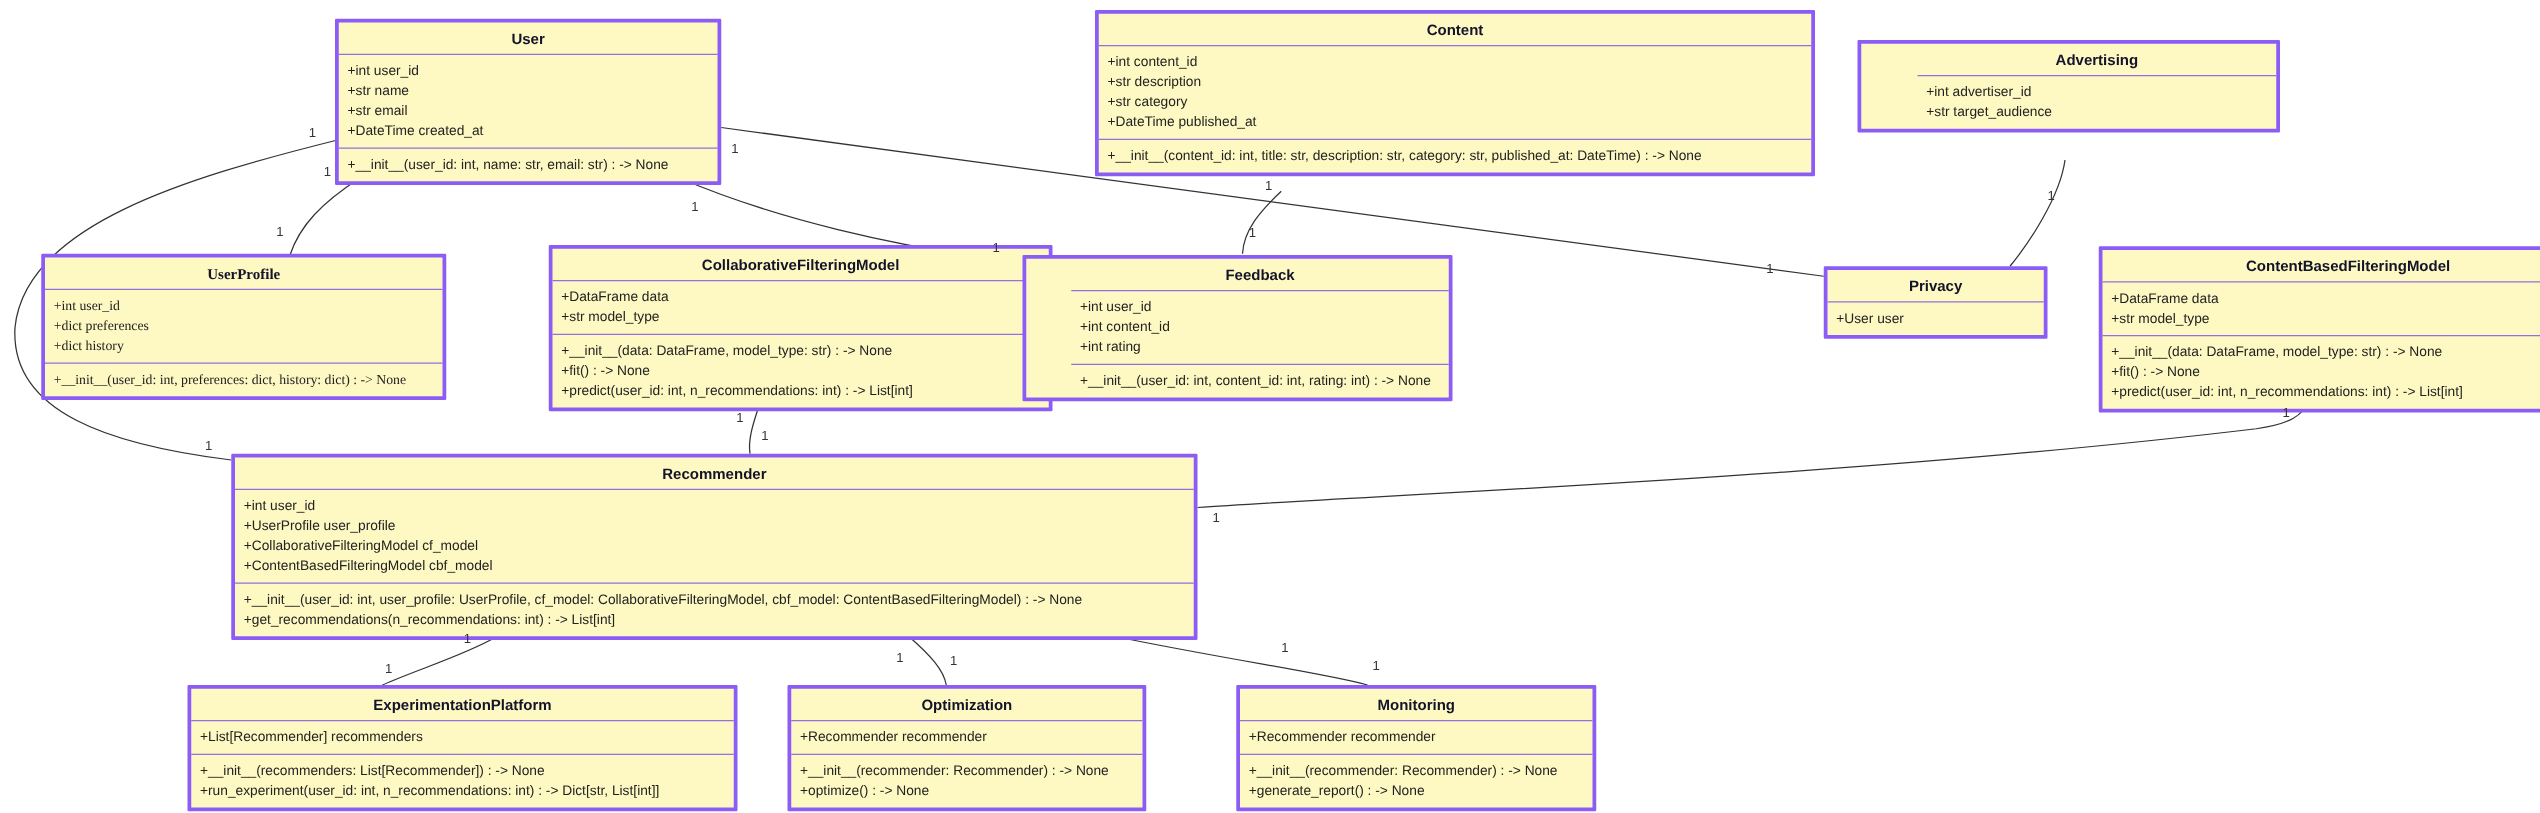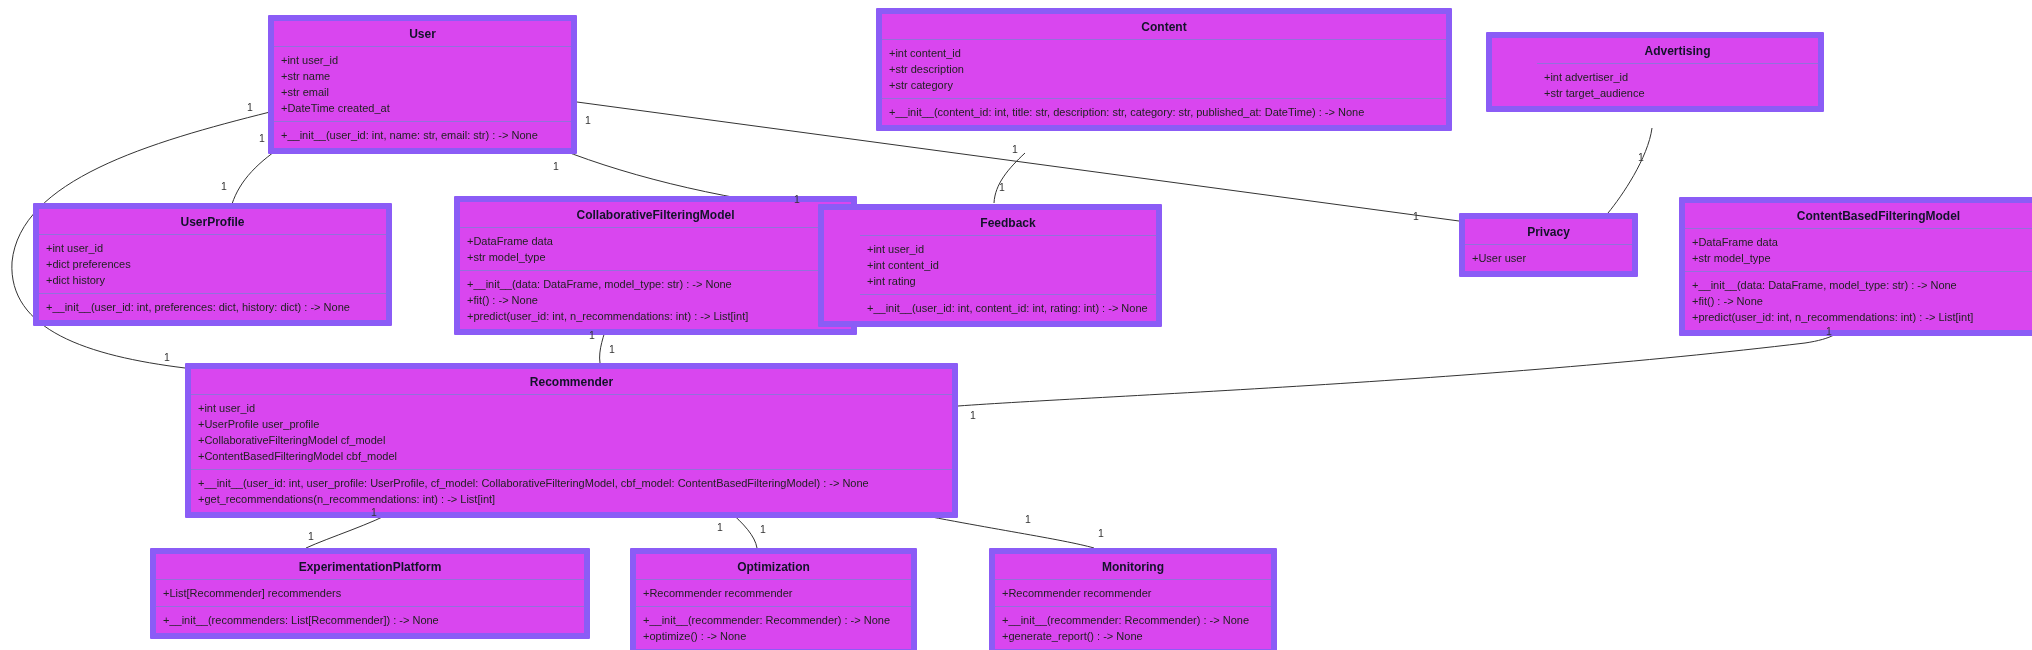--- a/index.html
+++ b/index.html
@@ -4,21 +4,21 @@
 <style>
   html,body{margin:0;padding:0;}
   body{
     width:2032px;height:650px;background:#ffffff;overflow:hidden;position:relative;
     font-family:"Liberation Sans","DejaVu Sans",sans-serif;
   }
   #stage{position:absolute;left:0;top:0;width:2032px;height:650px;}
   #edge-layer{position:absolute;left:0;top:0;z-index:0;}
   .class-box{
     position:absolute;z-index:1;box-sizing:border-box;
-    background:#d946ef;border:6px solid #8b5cf6;border-radius:1px;
+    background:#fef9c3;border:3px solid #8b5cf6;border-radius:1px;
     color:#222;font-size:11px;line-height:16px;
   }
   .class-title{
     font-weight:bold;font-size:12px;text-align:center;
     padding:5px 8px 4px 8px;color:#131329;
   }
   .class-attrs,.class-methods{
     border-top:1px solid #9370DB;padding:5px 7px;
   }
   .member-row{white-space:nowrap;}
@@ -55,44 +55,45 @@
       <div class="class-methods">
         <div class="member-row">+__init__(user_id: int, name: str, email: str) : -&gt; None</div>
       </div>
     </div>
     <div class="class-box" style="left: 876px; top: 8px; width: 576px;">
       <div class="class-title">Content</div>
       <div class="class-attrs">
         <div class="member-row">+int content_id</div>
         <div class="member-row">+str description</div>
         <div class="member-row">+str category</div>
+        <div class="member-row">+DateTime published_at</div>
       </div>
       <div class="class-methods">
         <div class="member-row">+__init__(content_id: int, title: str, description: str, category: str, published_at: DateTime) : -&gt; None</div>
       </div>
     </div>
     <div class="class-box" style="left: 1486px; top: 32px; width: 338px; padding-left: 45px;">
       <div class="class-title">Advertising</div>
       <div class="class-attrs">
         <div class="member-row">+int advertiser_id</div>
         <div class="member-row">+str target_audience</div>
       </div>
     </div>
-    <div class="class-box" style="left: 33px; top: 203px; width: 359px;">
+    <div class="class-box" style="left: 33px; top: 203px; width: 324px; font-family: Liberation Serif, serif;">
       <div class="class-title">UserProfile</div>
       <div class="class-attrs">
         <div class="member-row">+int user_id</div>
         <div class="member-row">+dict preferences</div>
         <div class="member-row">+dict history</div>
       </div>
       <div class="class-methods">
         <div class="member-row">+__init__(user_id: int, preferences: dict, history: dict) : -&gt; None</div>
       </div>
     </div>
-    <div class="class-box" style="left: 454px; top: 196px; width: 403px;">
+    <div class="class-box" style="left: 439px; top: 196px; width: 403px;">
       <div class="class-title">CollaborativeFilteringModel</div>
       <div class="class-attrs">
         <div class="member-row">+DataFrame data</div>
         <div class="member-row">+str model_type</div>
       </div>
       <div class="class-methods">
         <div class="member-row">+__init__(data: DataFrame, model_type: str) : -&gt; None</div>
         <div class="member-row">+fit() : -&gt; None</div>
         <div class="member-row">+predict(user_id: int, n_recommendations: int) : -&gt; List[int]</div>
       </div>
@@ -139,20 +140,21 @@
         <div class="member-row">+get_recommendations(n_recommendations: int) : -&gt; List[int]</div>
       </div>
     </div>
     <div class="class-box" style="left: 150px; top: 548px; width: 440px;">
       <div class="class-title">ExperimentationPlatform</div>
       <div class="class-attrs">
         <div class="member-row">+List[Recommender] recommenders</div>
       </div>
       <div class="class-methods">
         <div class="member-row">+__init__(recommenders: List[Recommender]) : -&gt; None</div>
+        <div class="member-row">+run_experiment(user_id: int, n_recommendations: int) : -&gt; Dict[str, List[int]]</div>
       </div>
     </div>
     <div class="class-box" style="left: 630px; top: 548px; width: 287px;">
       <div class="class-title">Optimization</div>
       <div class="class-attrs">
         <div class="member-row">+Recommender recommender</div>
       </div>
       <div class="class-methods">
         <div class="member-row">+__init__(recommender: Recommender) : -&gt; None</div>
         <div class="member-row">+optimize() : -&gt; None</div>

